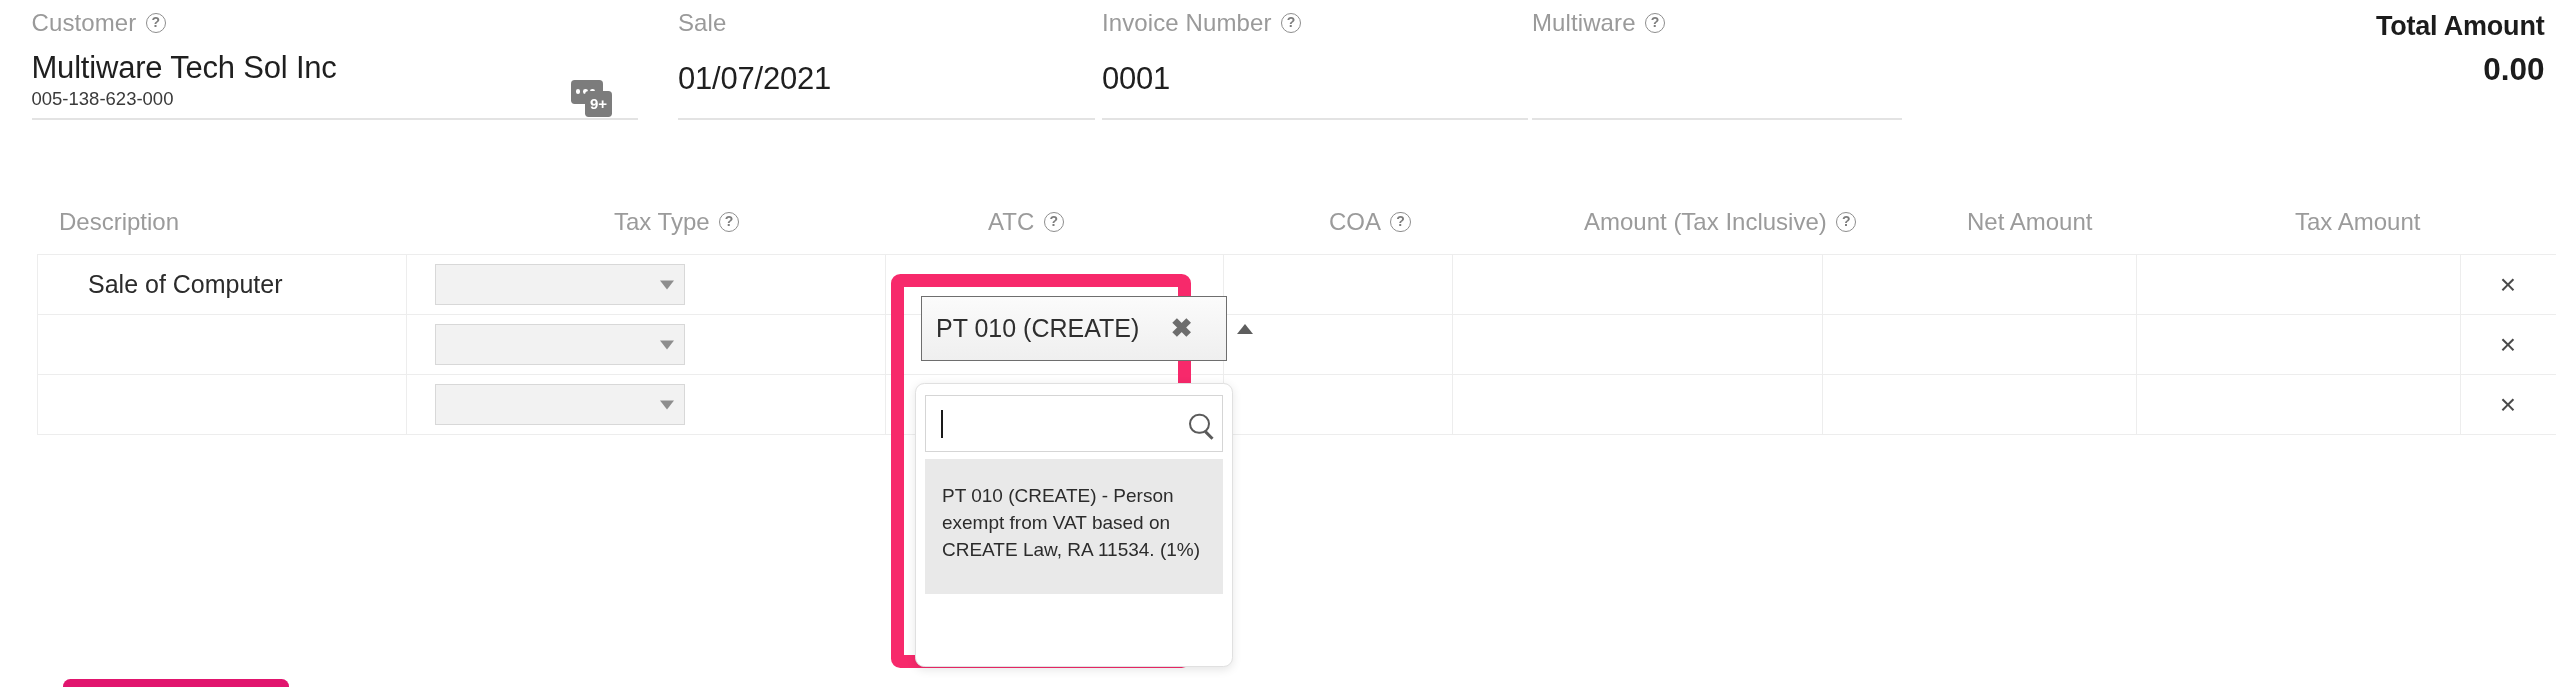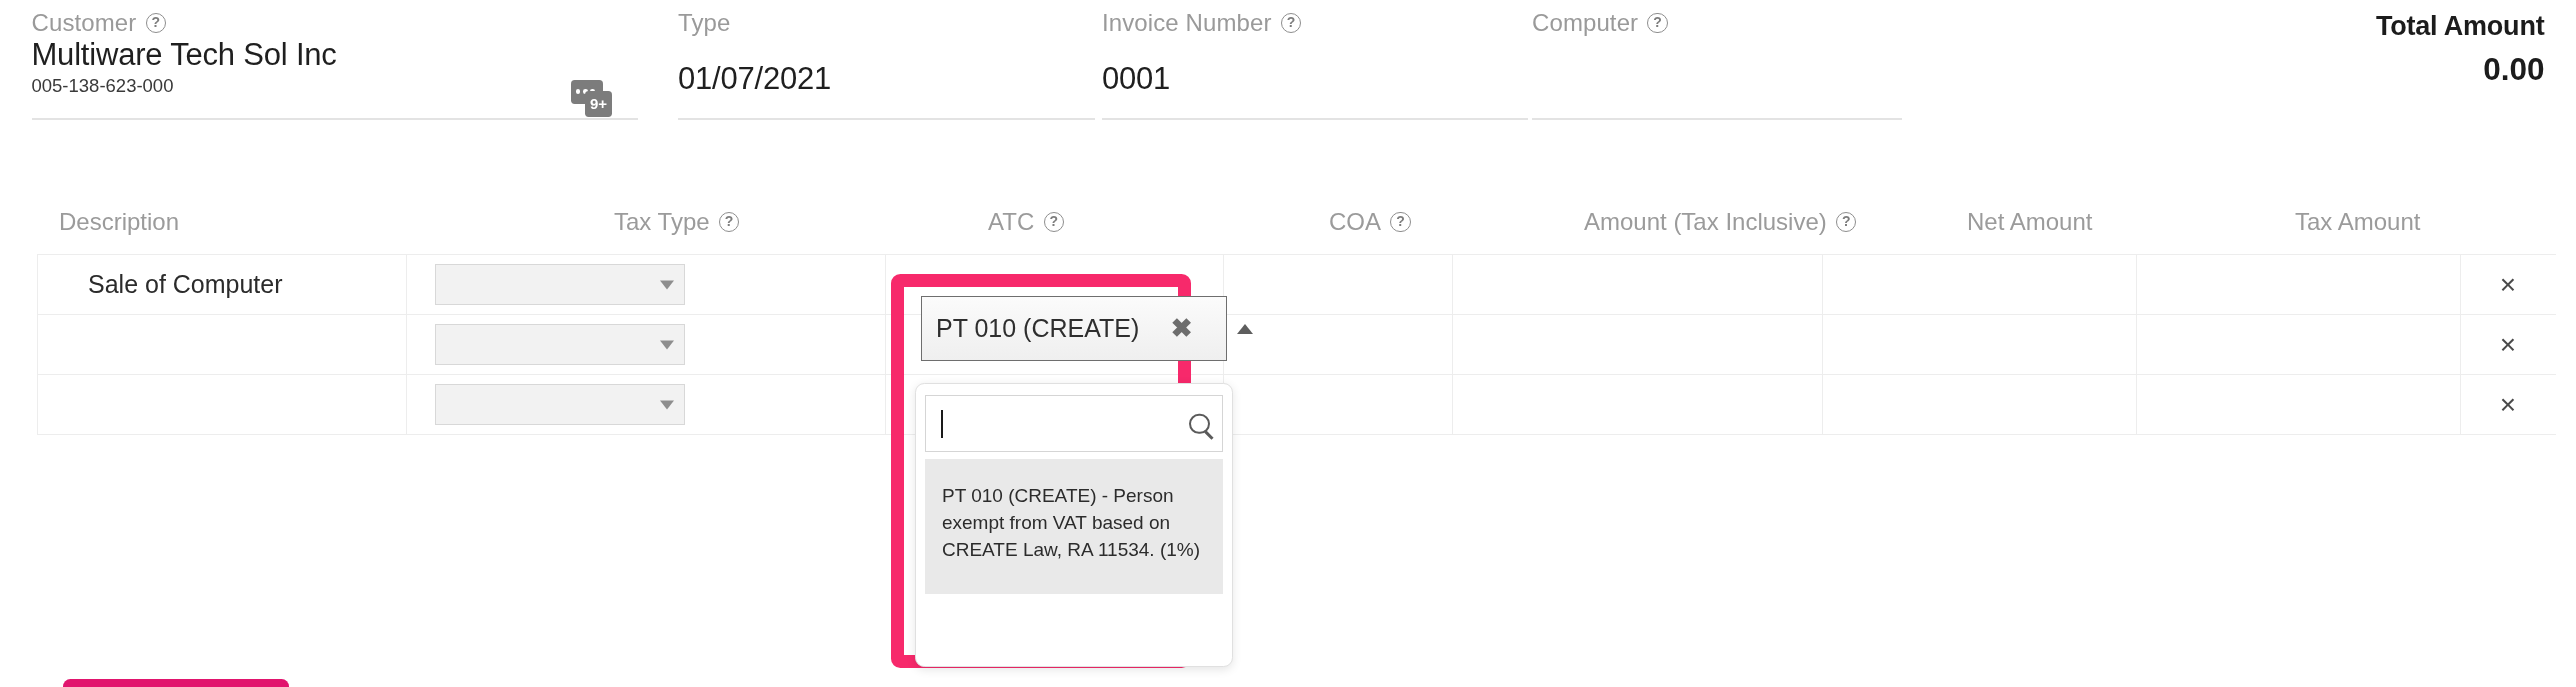--- a/index.html
+++ b/index.html
@@ -20,21 +20,21 @@
     font-size: 24px; color: #9a9a9a; font-weight: 400;
     letter-spacing: 0.1px; display: flex; align-items: center; gap: 9.3px;
     white-space: nowrap;
   }
   .help {
     display: inline-block; width: 20.4px; height: 20.4px; border-radius: 50%;
     border: 1.9px solid #8e8e8e; color: #7d7d7d; font-size: 14px; line-height: 17.6px;
     text-align: center; font-weight: 700; flex: none;
   }
   .field .fvalue {
-    font-size: 31px; color: #1f1f1f; font-weight: 400;
+    margin-top: 13px; font-size: 31px; color: #1f1f1f; font-weight: 400;
     white-space: nowrap; letter-spacing: -0.2px;
   }
   .field .fsub { margin-top: 1.9px; font-size: 18.5px; color: #3a3a3a; }
   .underline {
     position: absolute; height: 1.9px; background: #e3e3e3; bottom: 0; left: 0;
   }
 
   
   .chat-icon { position: absolute; left: 571px; top: 80px; width: 41px; height: 37px; }
   .chat-icon .b1 {
@@ -180,38 +180,38 @@
             <i></i>
             <i></i>
             <i></i>
           </div>
       </div>
       <div class="b2">9+</div>
     </div>
 
     <div class="field" style="left:678px; width:417px; height:109px;">
       <div class="flabel">
-        <span>Type</span>
+        <span>Sale</span>
       </div>
       <div class="fvalue" style="margin-top:24px;">01/07/2021</div>
       <div class="underline" style="width:417px; top:109px;"></div>
     </div>
 
     <div class="field" style="left:1102px; width:426px; height:109px;">
       <div class="flabel">
         <span>Invoice Number</span>
         <span class="help">?</span>
       </div>
       <div class="fvalue" style="margin-top:24px;">0001</div>
       <div class="underline" style="width:426px; top:109px;"></div>
     </div>
 
     <div class="field" style="left:1532px; width:370px; height:109px;">
       <div class="flabel">
-        <span>Computer</span>
+        <span>Multiware</span>
         <span class="help">?</span>
       </div>
       <div class="fvalue" style="margin-top:24px;"></div>
       <div class="underline" style="width:370px; top:109px;"></div>
     </div>
 
     <div class="total-wrap">
       <div class="total-label">Total Amount</div>
       <div class="total-value">0.00</div>
     </div>

